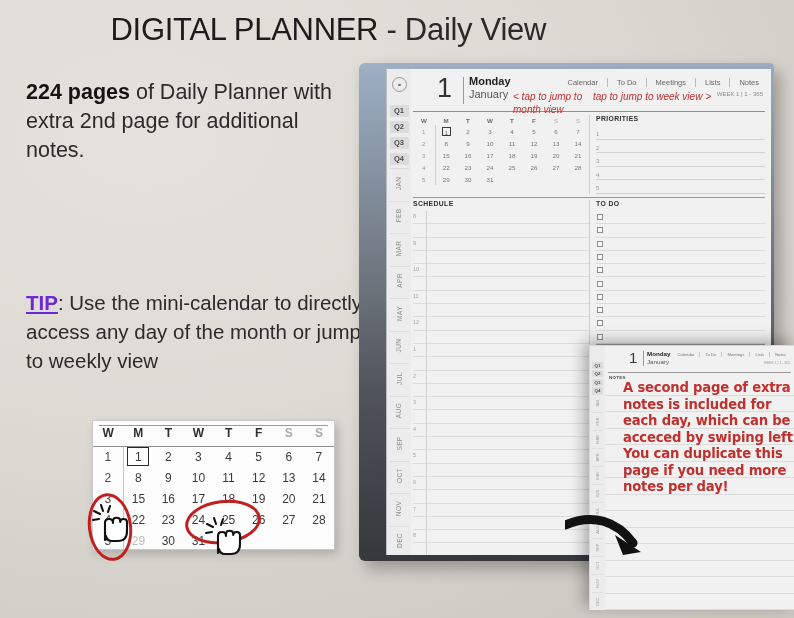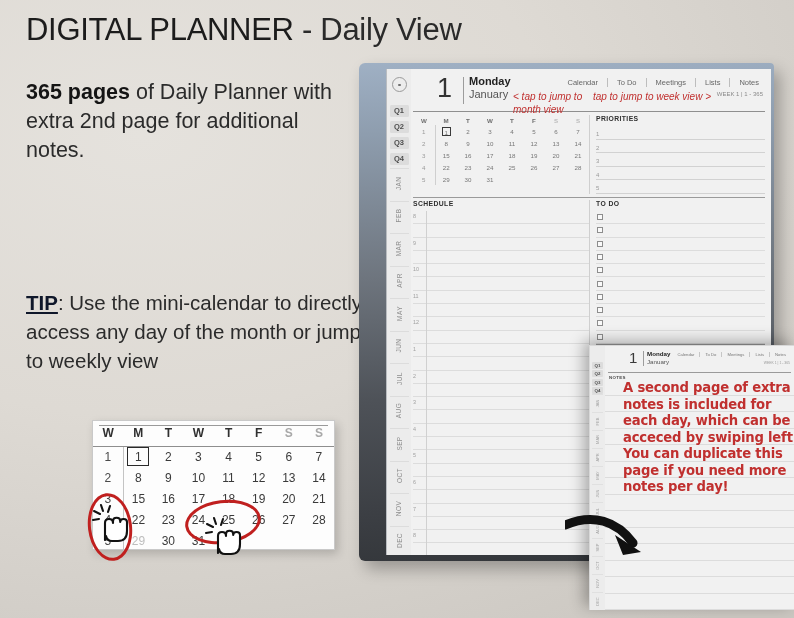--- a/index.html
+++ b/index.html
@@ -9,35 +9,36 @@
     font-family:"Liberation Sans", sans-serif;
     background:
       radial-gradient(ellipse 900px 620px at 18% 22%, #e5e2dd 0%, #dedad4 45%, #d2cec8 80%, #cbc7c1 100%);
   }
 
   
   .headline {
     position:absolute; left:26px; top:12px; width:520px;
     font-size:31px; font-weight:400; color:#1c1c1c; letter-spacing:-0.3px;
     white-space:nowrap;
+    text-align:right;
   }
   .headline .hl-strong { font-weight:400; }
   .headline .hl-rest { font-weight:400; color:#2a2a2a; }
 
   .para1 {
     position:absolute; left:26px; top:78px; width:330px;
     font-size:21.5px; line-height:29px; color:#2b2b2b; font-weight:300;
   }
   .para1 b { font-weight:700; color:#141414; }
 
   .para2 {
     position:absolute; left:26px; top:288px; width:340px;
     font-size:20.5px; line-height:29px; color:#2b2b2b; font-weight:300;
   }
-  .para2 .tip { font-weight:700; color:#0f172a; text-decoration:underline; }
+  .para2 .tip { font-weight:700; color:#6d28d9; text-decoration:underline; }
 
   
   .minical {
     position:absolute; left:92px; top:420px; width:243px; height:130px;
     background:#fdfdfd; border:1px solid #c9c9c9;
     box-shadow:3px 4px 9px rgba(0,0,0,.18);
   }
   .minical-topline { position:absolute; left:6px; right:6px; top:4px; height:1px; background:#9a9a9a; }
   .minical table { border-collapse:collapse; width:100%; height:100%; table-layout:fixed;
      font-size:11.5px; color:#3a3a3a; }
@@ -177,21 +178,21 @@
   .arrow-svg { position:absolute; left:565px; top:505px; width:120px; height:70px; pointer-events:none; }
 </style>
 </head>
 <body>
 
 <div class="headline">
   <span class="hl-strong">DIGITAL PLANNER</span><span class="hl-rest"> - Daily View</span>
 </div>
 
 <div class="para1">
-  <b>365 pages</b><span> of Daily Planner with extra 2nd page for additional notes.</span>
+  <b>224 pages</b><span> of Daily Planner with extra 2nd page for additional notes.</span>
 </div>
 
 <div class="para2">
   <span class="tip">TIP</span><span>: Use the mini-calendar to directly access any day of the month or jump to weekly view</span>
 </div>
 
 <div class="minical">
   <div class="minical-topline"></div>
   <table>
     <thead>

